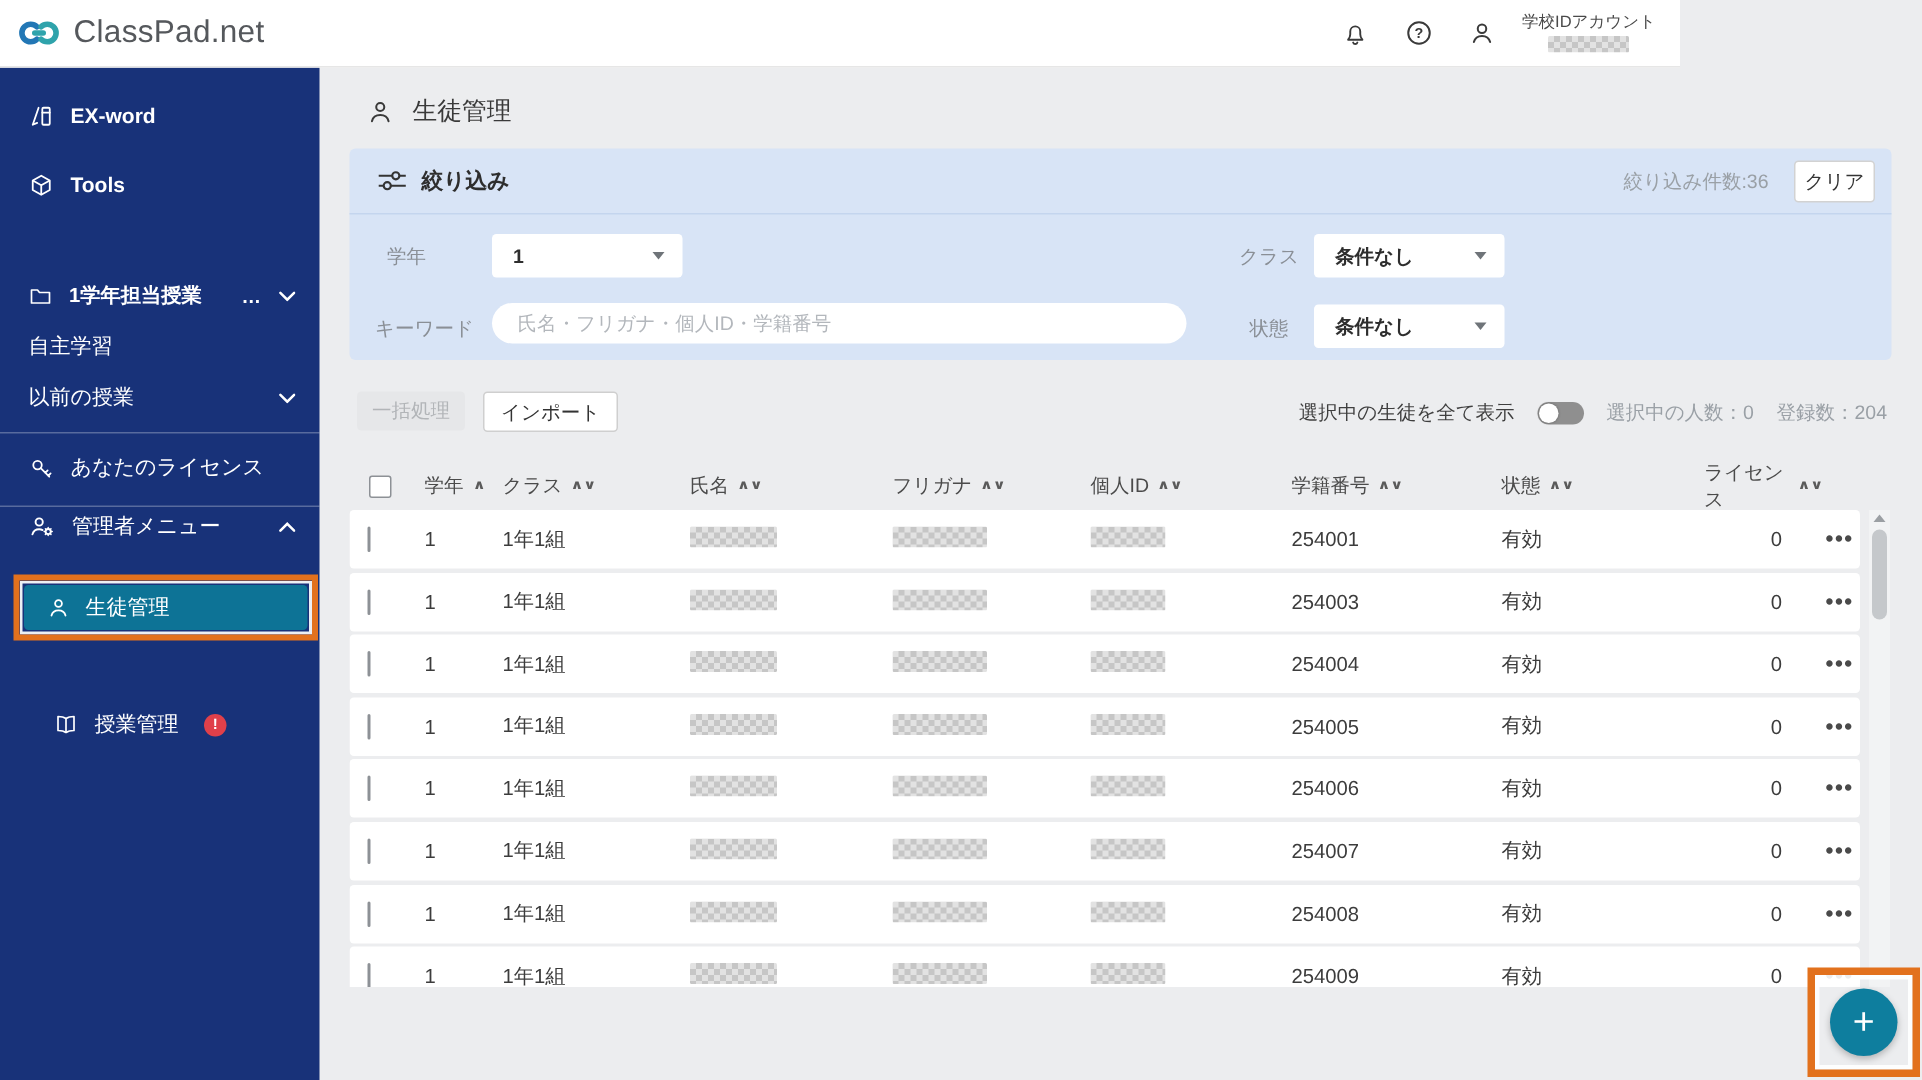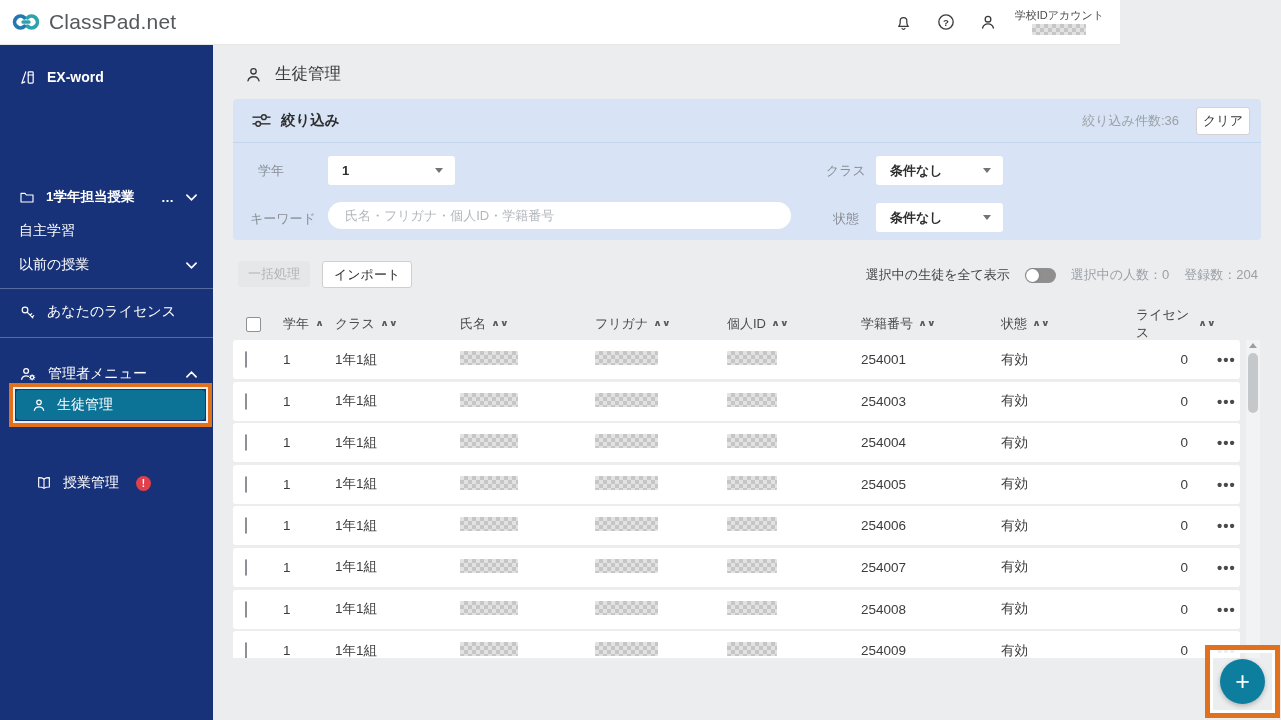--- a/index.html
+++ b/index.html
@@ -154,20 +154,29 @@
     <span>
       <svg width="17" height="17" viewBox="0 0 24 24" fill="none" stroke="#fff" stroke-width="1.7" stroke-linejoin="round" stroke-linecap="round">
         <path d="M4 20L9.5 4M4 20l4.2-1.8"></path>
         <rect x="13" y="4" width="7" height="16" rx="1.2"></rect>
         <path d="M13 8.5h7"></path>
       </svg>
     </span>
     <span>EX-word</span>
   </div>
 
+  <div class="side-item bold" style="top:62px">
+    <span>
+      <svg width="17" height="17" viewBox="0 0 24 24" fill="none" stroke="#fff" stroke-width="1.7" stroke-linejoin="round">
+        <path d="M12 3l8 4.5v9L12 21l-8-4.5v-9z"></path>
+        <path d="M4 7.5l8 4.5 8-4.5M12 12v9"></path>
+      </svg>
+    </span>
+    <span>Tools</span>
+  </div>
 
 
   <div class="side-item" style="top:136px; font-weight:600;">
     <span>
       <svg width="16" height="16" viewBox="0 0 24 24" fill="none" stroke="#fff" stroke-width="1.7" stroke-linejoin="round">
         <path d="M3 6.5h6l2 2.5h10v10.5H3z"></path>
       </svg>
     </span>
     <span style="font-size:13.5px">1学年担当授業</span>
     <span class="grow"></span>
@@ -200,21 +209,21 @@
       <svg width="17" height="17" viewBox="0 0 24 24" fill="none" stroke="#fff" stroke-width="1.7" stroke-linecap="round">
         <circle cx="8.5" cy="8.5" r="4"></circle>
         <path d="M11.5 11.5l8 8M15.8 15.8l2.2-2.2M18.6 18.6l2.2-2.2"></path>
       </svg>
     </span>
     <span>あなたのライセンス</span>
   </div>
 
   <div class="side-divider" style="top:292px"></div>
 
-  <div class="side-item" style="top:313px">
+  <div class="side-item" style="top:290px">
     <span>
       <svg width="18" height="18" viewBox="0 0 24 24" fill="none" stroke="#fff" stroke-width="1.7" stroke-linecap="round">
         <circle cx="9.5" cy="8" r="3.2"></circle>
         <path d="M3.5 19c.8-3 3.2-4.5 6-4.5 1.1 0 2.1.2 3 .7"></path>
         <circle cx="17.5" cy="16.5" r="2.3"></circle>
         <path d="M17.5 12.9v1M17.5 19.1v1M21.1 16.5h-1M14.9 16.5h-1M20 14l-.7.7M15.7 18.3l-.7.7M20 19l-.7-.7M15.7 14.7l-.7-.7" stroke-width="1.3"></path>
       </svg>
     </span>
     <span>管理者メニュー</span>
     <span class="grow"></span>

